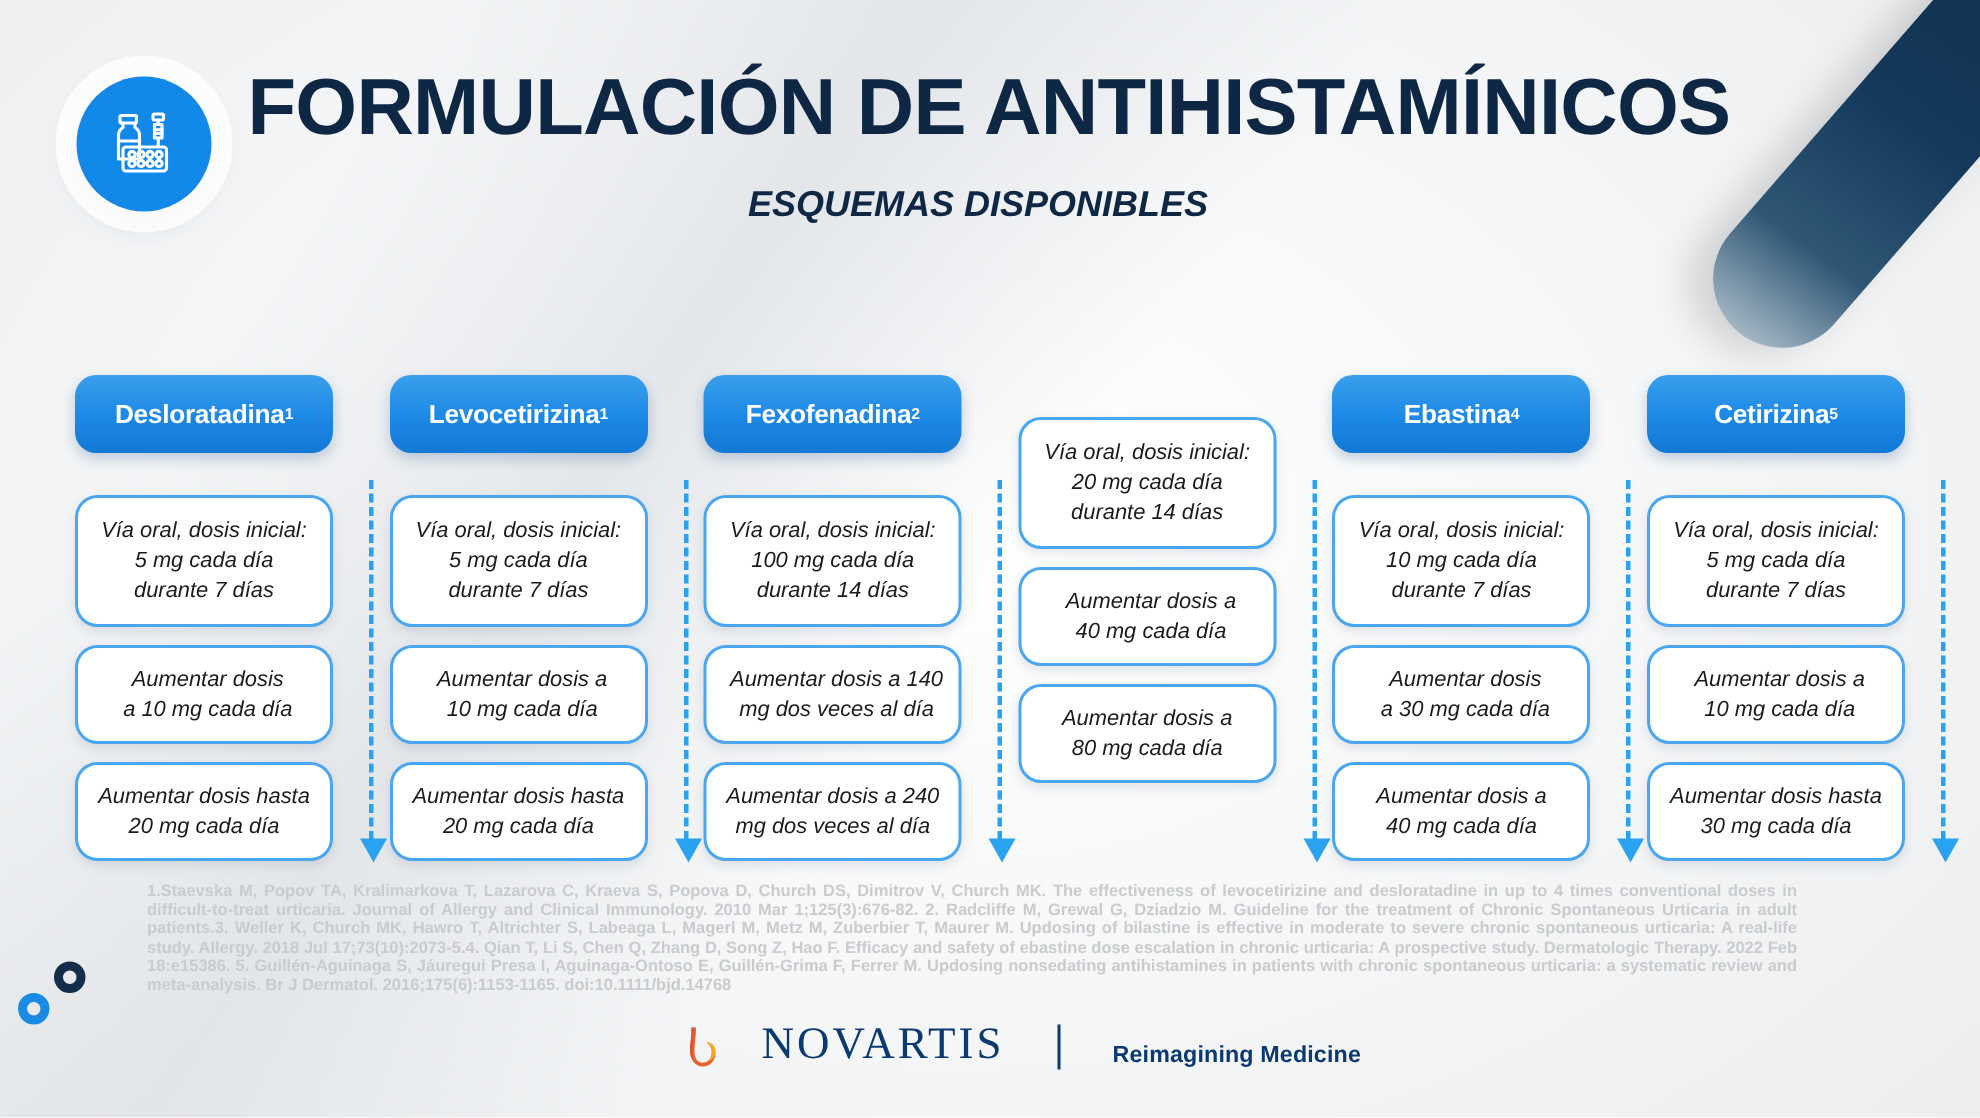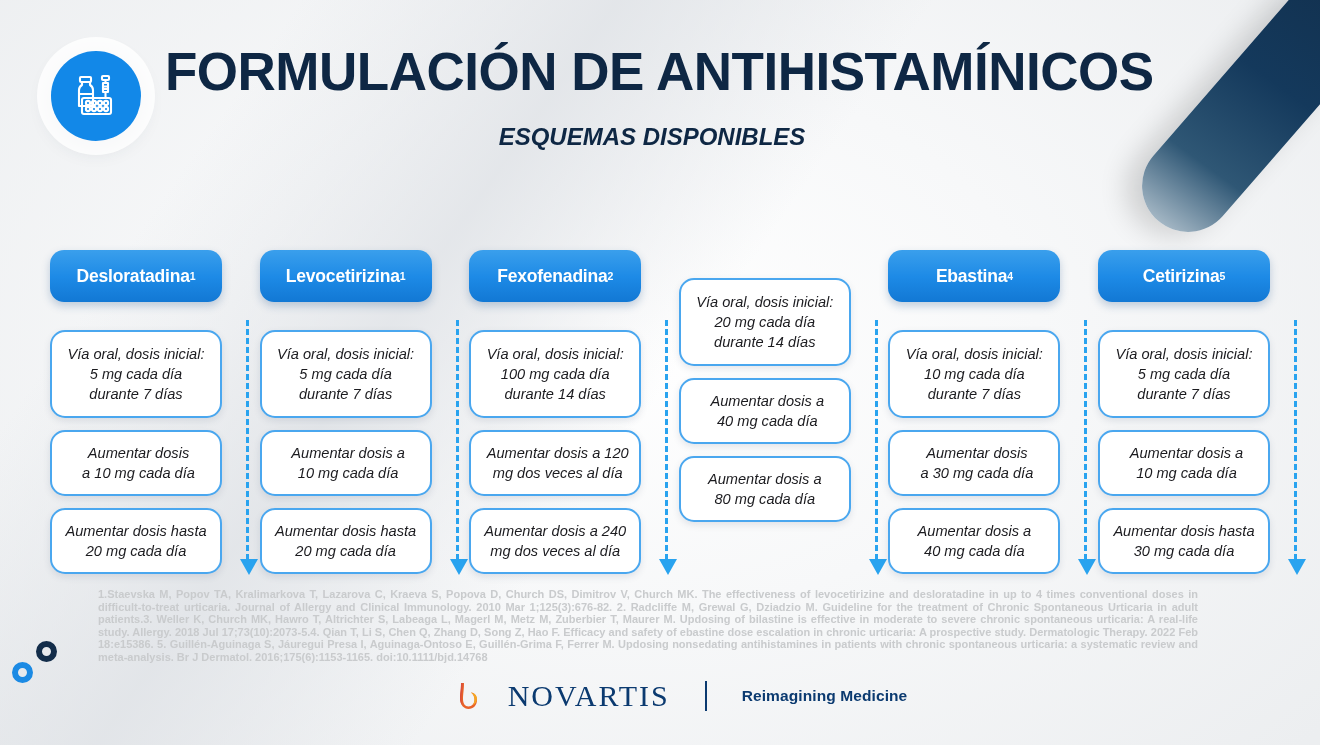--- a/index.html
+++ b/index.html
@@ -201,21 +201,21 @@
     text-align: justify;
     font-weight: 700;
   }
 
   
   .footer {
     position: absolute;
     left: 0; right: 0;
     top: 679px;
     display: flex;
-    align-items: center;
+    align-items: flex-end;
     justify-content: center;
     gap: 27px;
     margin-left: 42px;
   }
   .nv-mark { width: 26px; height: 30px; display: block; }
   .nv-word {
     font-family: "Liberation Serif", serif;
     font-size: 30px;
     letter-spacing: 2.0px;
     color: #0b3a70;
@@ -338,21 +338,21 @@
         </div>
         <div class="card card-1">
           <div>
             <span>Vía oral, dosis inicial:</span>
             <span>100 mg cada día</span>
             <span>durante 14 días</span>
           </div>
         </div>
         <div class="card card-2">
           <div>
-            <span>Aumentar dosis a 120</span>
+            <span>Aumentar dosis a 140</span>
             <span>mg dos veces al día</span>
           </div>
         </div>
         <div class="card card-3">
           <div>
             <span>Aumentar dosis a 240</span>
             <span>mg dos veces al día</span>
           </div>
         </div>
         <div class="connector" style="left: 196px;">

